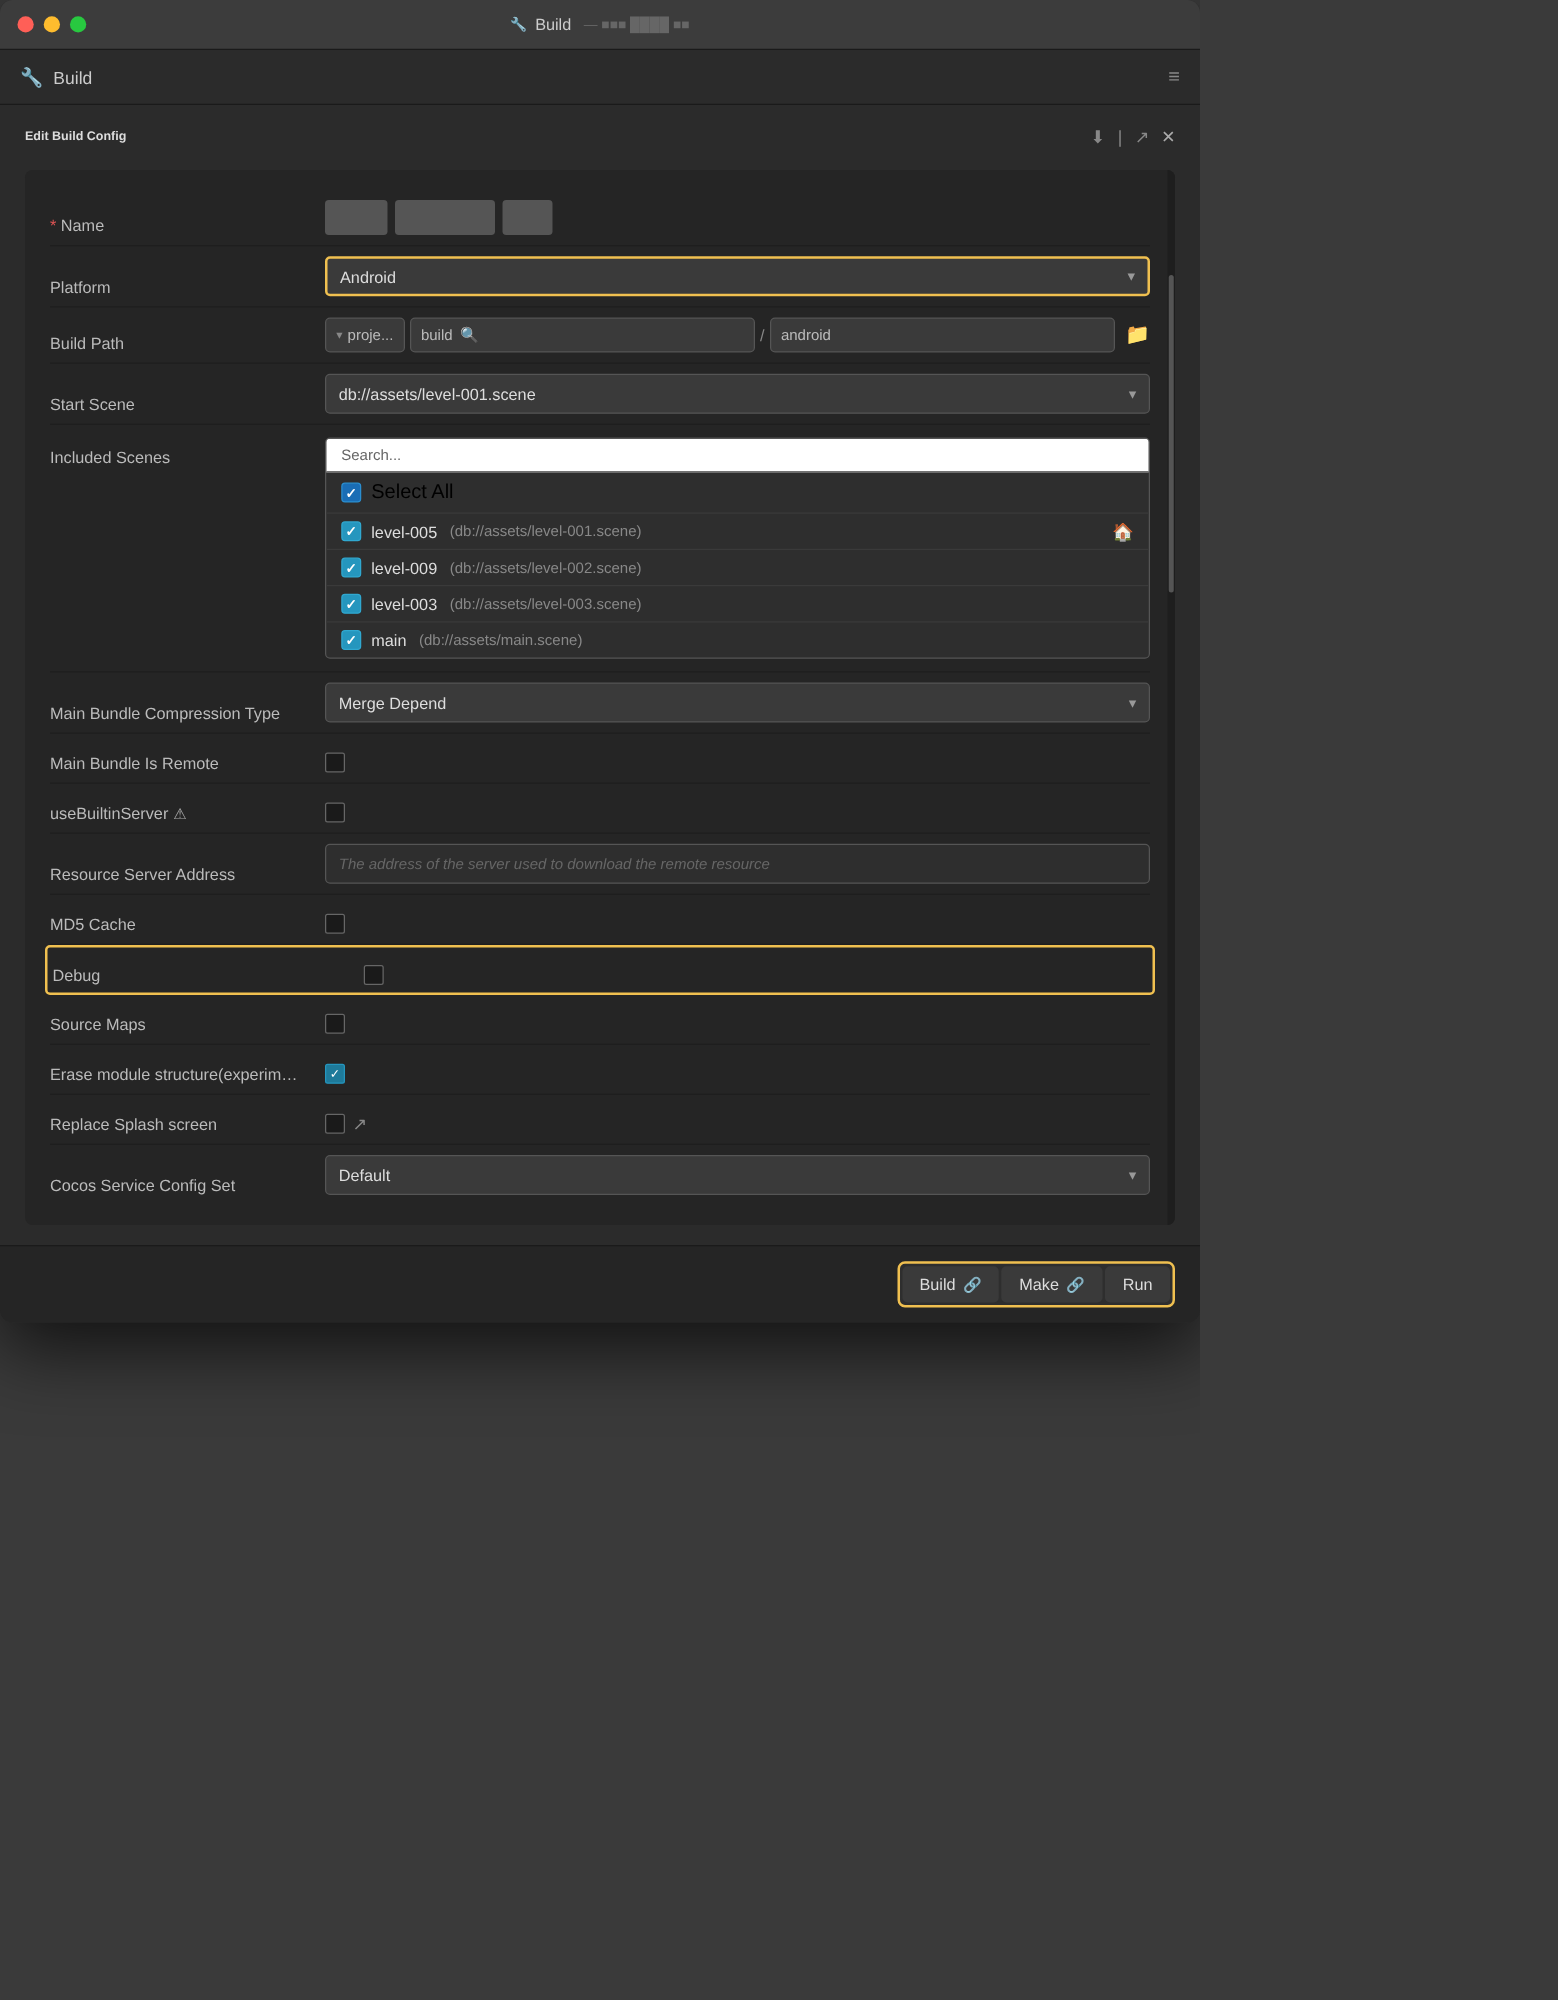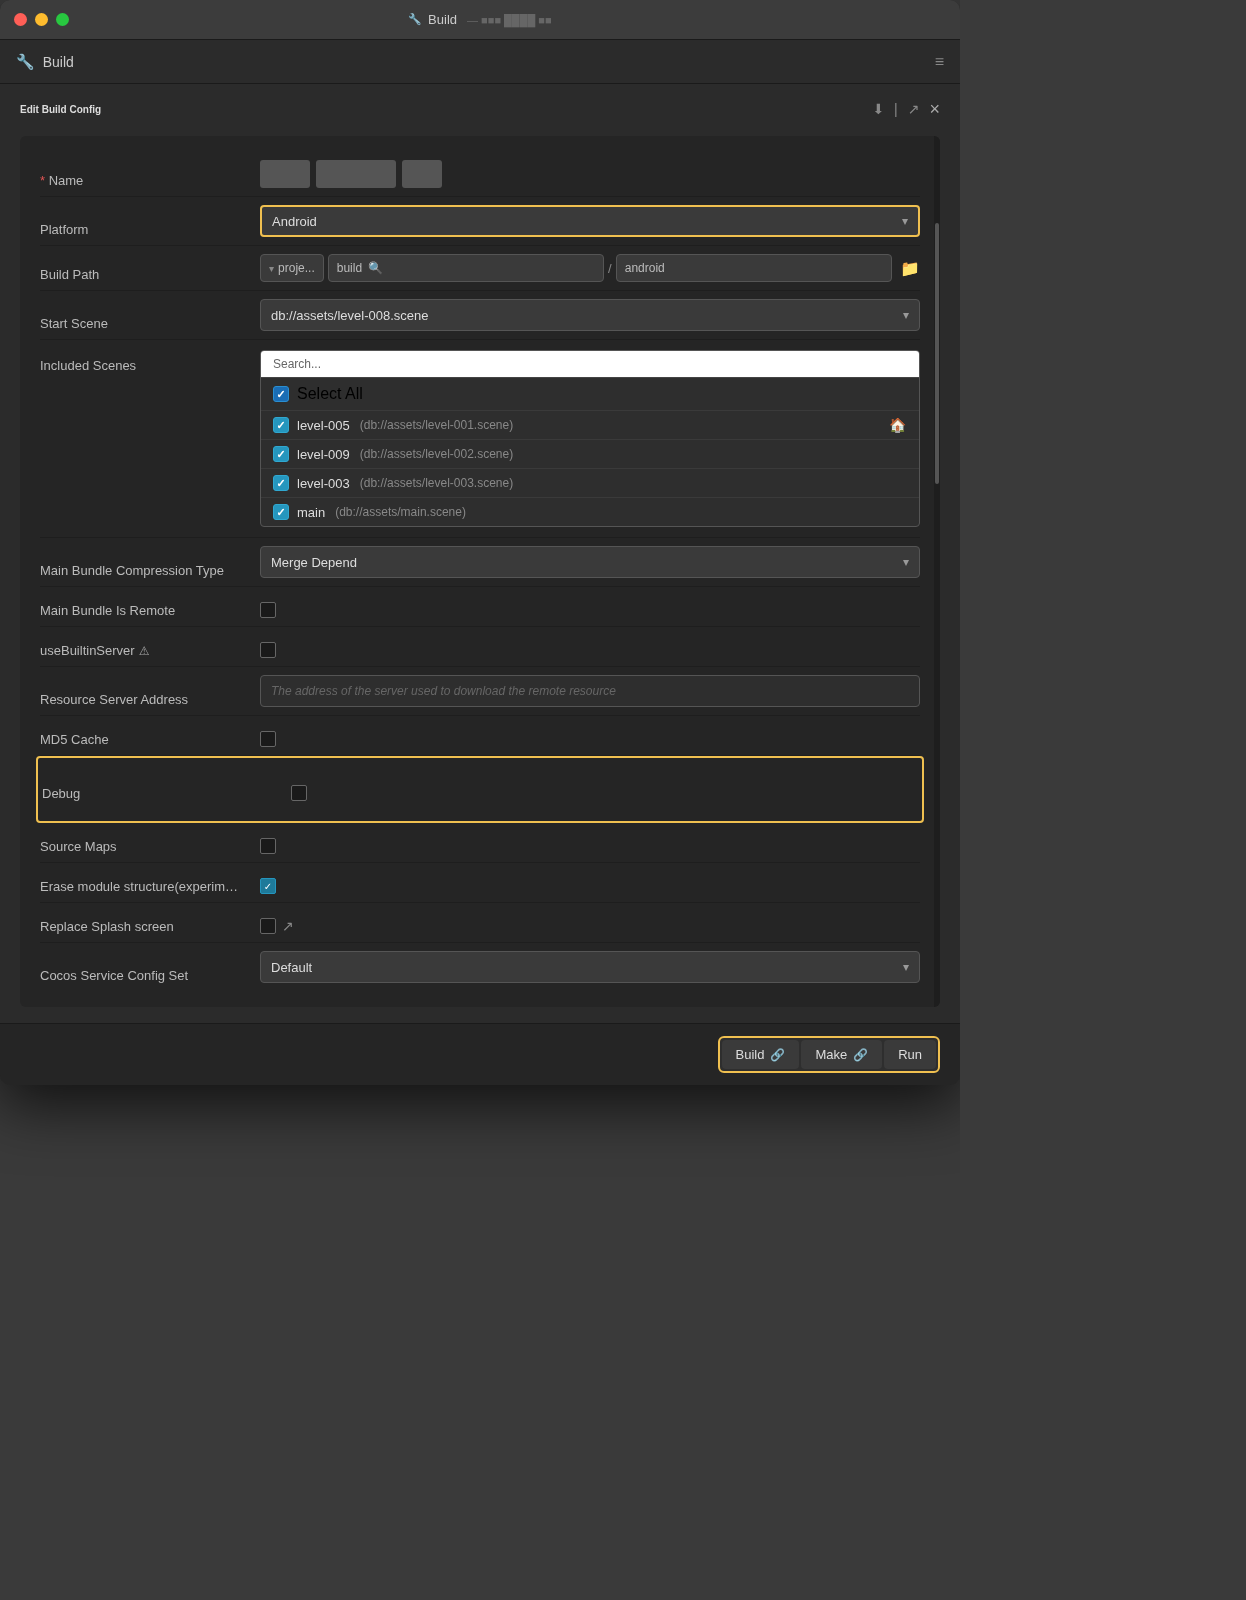--- a/index.html
+++ b/index.html
@@ -248,21 +248,21 @@
     }
     .checkbox-check { color: white; font-size: 11px; font-weight: bold; }
     .scene-name { color: #ddd; font-size: 13px; font-weight: 500; }
     .scene-path { color: #888; font-size: 12px; margin-left: 2px; }
     .scene-home-icon { margin-left: auto; color: #666; font-size: 14px; }
     
     .debug-row-highlight {
       border: 2px solid #f0c050;
       border-radius: 4px;
       margin: 0 -4px;
-      padding: 20px 4px;
+      padding: 6px 4px;
       gap: 29px;
     }
     
     .checkbox-standalone {
       width: 16px; height: 16px;
       background: #1a1a1a;
       border: 1px solid #666;
       border-radius: 2px;
       flex-shrink: 0;
       margin-top: 7px;
@@ -451,21 +451,21 @@
             </div>
             <span class="folder-icon">📁</span>
           </div>
         </div>
       </div>
 
       <div class="form-row">
         <div class="form-label">Start Scene</div>
         <div class="form-control">
           <div class="select-box no-border">
-            <span>db://assets/level-008.scene</span>
+            <span>db://assets/level-001.scene</span>
             <span class="chevron">▾</span>
           </div>
         </div>
       </div>
 
       <div class="form-row" style="align-items:flex-start; padding-top:10px; padding-bottom:10px;">
         <div class="form-label">Included Scenes</div>
         <div class="form-control">
           <div class="scenes-container">
             <input type="text" class="scenes-search" placeholder="Search..." style="">

